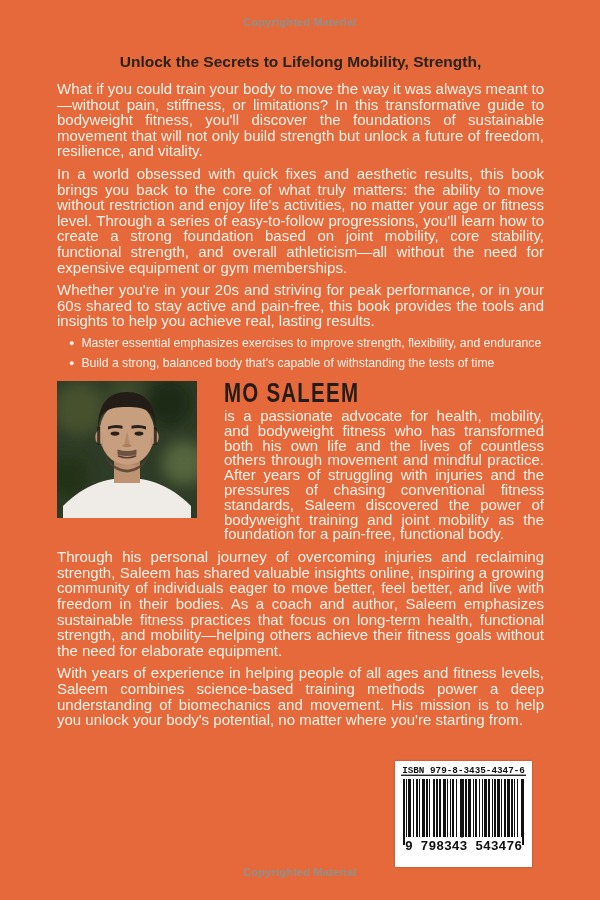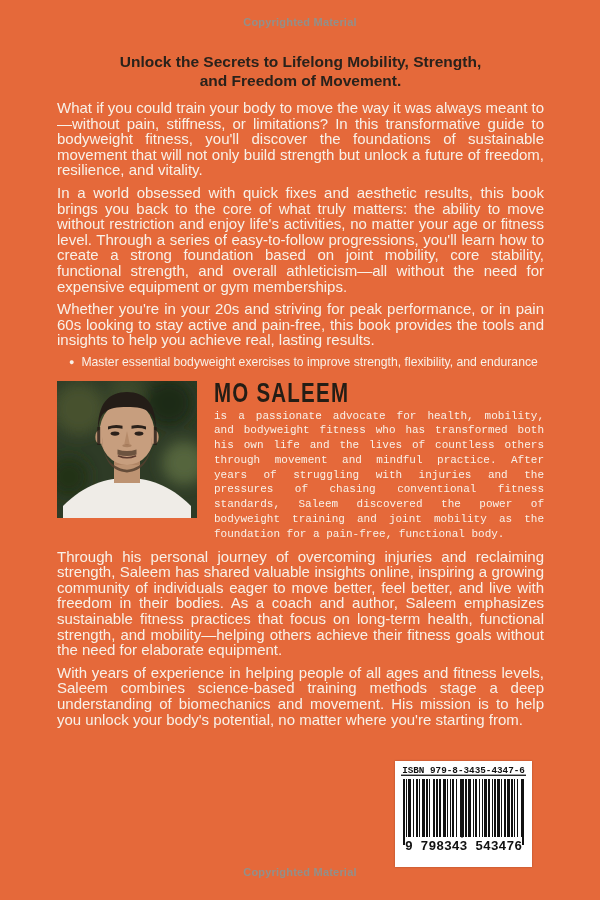--- a/index.html
+++ b/index.html
@@ -46,69 +46,70 @@
   }
   .bullet-row::before {
     content:"●";
     font-size:9px;
     line-height:15.6px;
     margin-right:7px;
     flex:none;
   }
   .author {
     display:flex;
-    gap:17px;
+    gap:27px;
     margin-bottom:7px;
   }
   .photo-wrap { flex:none; width:140px; height:137px; margin-top:3px; }
   .author-col { flex:1; min-width:0; }
   .author-name {
     font-size:25px; line-height:26px;
     font-weight:800;
     color:#241D15;
     letter-spacing:1.5px;
     transform:scale(.82,1.08);
     transform-origin:left top;
     white-space:nowrap;
     margin-bottom:5px;
   }
   .author-bio {
     color:#F8F1E8;
-    font-size:11px; line-height:14.8px;
+    font-size:15px; line-height:14.8px;
     text-align:justify;
-    font-family:Liberation Mono, monospace;
   }
   .barcode-box {
     position:absolute; left:395px; top:761px;
     width:137px; height:106px;
     background:#c2410c;
     z-index:2;
     box-shadow:0 0 2px rgba(0,0,0,.25);
   }
   .barcode-box svg { display:block; }
 </style>
 </head>
 <body>
 
 <div class="watermark top">Copyrighted Material</div>
 
 <div class="flow">
 
   <div class="headline">
     <div>Unlock the Secrets to Lifelong Mobility, Strength,</div>
-    <div>and Freedom of Movement.</div>
   </div>
 
   <p class="para">What if you could train your body to move the way it was always meant to—without pain, stiffness, or limitations? In this transformative guide to bodyweight fitness, you'll discover the foundations of sustainable movement that will not only build strength but unlock a future of freedom, resilience, and vitality.</p>
   <p class="para">In a world obsessed with quick fixes and aesthetic results, this book brings you back to the core of what truly matters: the ability to move without restriction and enjoy life's activities, no matter your age or fitness level. Through a series of easy-to-follow progressions, you'll learn how to create a strong foundation based on joint mobility, core stability, functional strength, and overall athleticism—all without the need for expensive equipment or gym memberships.</p>
-  <p class="para">Whether you're in your 20s and striving for peak performance, or in pain 60s looking to stay active and pain-free, this book provides the tools and insights to help you achieve real, lasting results.</p>
+  <p class="para">Whether you're in your 20s and striving for peak performance, or in your 60s shared to stay active and pain-free, this book provides the tools and insights to help you achieve real, lasting results.</p>
 
   <div class="bullets">
     <div class="bullet-row">
-        <span>Master essential bodyweight exercises to improve strength, flexibility, and endurance</span>
+        <span>Master essential emphasizes exercises to improve strength, flexibility, and endurance</span>
+      </div>
+    <div class="bullet-row">
+        <span>Build a strong, balanced body that's capable of withstanding the tests of time</span>
       </div>
   </div>
 
 
   <div class="author">
     <div class="photo-wrap">
       
       <svg width="140" height="137" viewBox="0 0 140 137">
         <defs>
           <filter id="blurbg" x="-30%" y="-30%" width="160%" height="160%">
@@ -143,21 +144,21 @@
         <path d="M61.5,75 Q70,78.6 78.5,75" stroke="#5C3A2E" stroke-width="1.6" fill="none" stroke-linecap="round"></path>
       </svg>
     </div>
     <div class="author-col">
       <div class="author-name">MO SALEEM</div>
       <div class="author-bio">is a passionate advocate for health, mobility, and bodyweight fitness who has transformed both his own life and the lives of countless others through movement and mindful practice. After years of struggling with injuries and the pressures of chasing conventional fitness standards, Saleem discovered the power of bodyweight training and joint mobility as the foundation for a pain-free, functional body.</div>
     </div>
   </div>
 
   <p class="para">Through his personal journey of overcoming injuries and reclaiming strength, Saleem has shared valuable insights online, inspiring a growing community of individuals eager to move better, feel better, and live with freedom in their bodies. As a coach and author, Saleem emphasizes sustainable fitness practices that focus on long-term health, functional strength, and mobility—helping others achieve their fitness goals without the need for elaborate equipment.</p>
-  <p class="para">With years of experience in helping people of all ages and fitness levels, Saleem combines science-based training methods stage a deep understanding of biomechanics and movement. His mission is to help you unlock your body's potential, no matter where you're starting from.</p>
+  <p class="para">With years of experience in helping people of all ages and fitness levels, Saleem combines science-based training methods power a deep understanding of biomechanics and movement. His mission is to help you unlock your body's potential, no matter where you're starting from.</p>
 
 </div>
 
 <div class="barcode-box">
   <svg width="137" height="106" viewBox="0 0 137 106">
     <rect x="0" y="0" width="137" height="106" fill="#FFFFFF"></rect>
     <text x="68.5" y="11.5" text-anchor="middle" font-family="Liberation Mono, monospace" font-size="9.3" font-weight="bold" fill="#111111">ISBN 979-8-3435-4347-6</text>
     <rect x="6" y="13.6" width="125" height="1.3" fill="#111111"></rect>
     <g>
       <path d="M8,47 H129" stroke="#111111" stroke-width="58" stroke-dasharray="2 1 1 1 3 2 1 2 2 1 1 2 3 1 2 1 1 3 2 1 2 1 2 2 3 1 1 2 1 1 2 2 1 3 1 1 2 1 2 1 3 2 1 1 2 2 1 2 1 1 3 1 2 2 1 1 2 1 3 1 1 2 2 1 3 1 2 1 1 2 1 3"></path>

